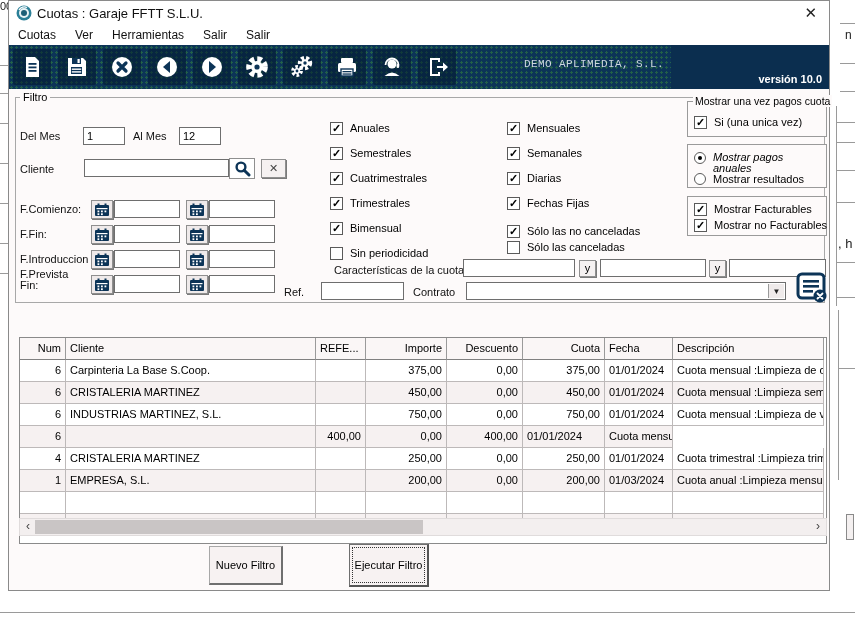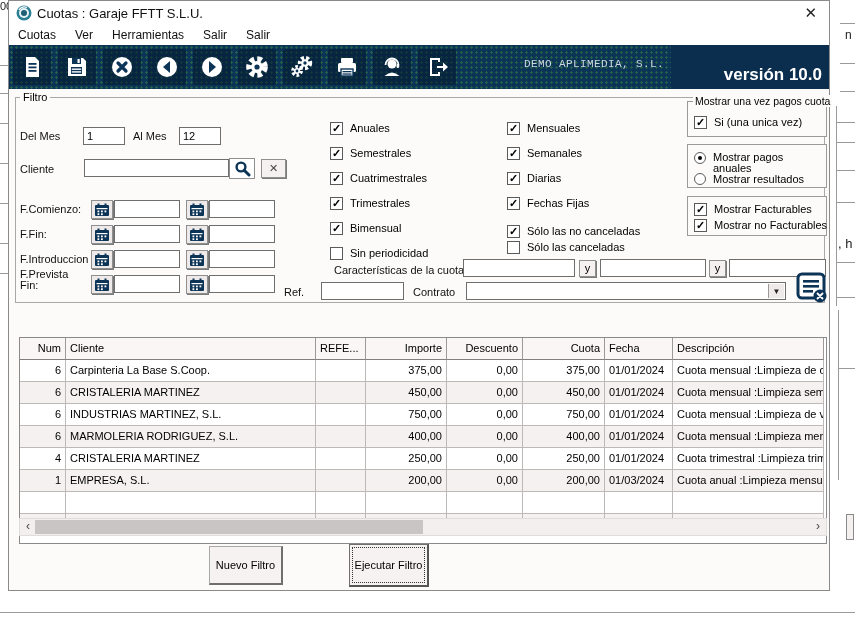--- a/index.html
+++ b/index.html
@@ -34,21 +34,21 @@
   .toolbar {
     position:absolute; left:0; top:44px; width:100%; height:44px;
     background-color:#0c3457;
     background-image:radial-gradient(circle, #226049 1px, transparent 1.3px);
     background-size:5px 5px;
   }
   .tb-solid { position:absolute; left:662px; top:0; right:0; bottom:0; background:#0b2e4f; }
   .tb-icons { position:absolute; left:4px; top:4px; display:flex; gap:7px; }
   .tb-btn { width:38px; height:36px; background:rgba(3,26,48,.55); border-radius:2px; display:flex; align-items:center; justify-content:center; }
   .tb-company { position:absolute; left:505px; top:13px; width:160px; text-align:center; color:#ccd6df; font-size:11px; letter-spacing:.4px;font-family:Liberation Mono, monospace; }
-  .tb-version { position:absolute; right:7px; bottom:4px; color:#fff; font-weight:bold; font-size:17px;margin-left:28px; }
+  .tb-version { position:absolute; right:7px; bottom:4px; color:#fff; font-weight:bold; font-size:11px;margin-left:28px; }
 
   
   .filtro { position:absolute; left:6px; top:96px; width:810px; height:206px; border:1px solid #a8a8a8; }
   .filtro-legend { position:absolute; left:4px; top:-7px; background:#fdfafa; padding:0 3px; font-size:11px; }
   .flabel { position:absolute; font-size:11px; color:#111; white-space:nowrap; }
   .tinput {
     position:absolute; border:1px solid #6e6e6e; background:#fff; font-family:"Liberation Sans",sans-serif;
     font-size:11px; padding:1px 3px; height:18px; outline:none;
   }
   .sq-btn { position:absolute; border:1px solid #8f8f8f; background:#f5f1f1; display:flex; align-items:center; justify-content:center; box-shadow:1px 1px 0 #7a7a7a; }
@@ -449,21 +449,21 @@
 
     <div class="panel-box" style="left:678px;top:100px;width:140px;height:36px;">
       <span class="panel-legend">Mostrar una vez pagos cuota</span>
       <div class="checkrow" style="left:6px;top:13px;position:absolute;">
         <span class="cbx">✓</span>
         <span class="cbl">Si (una unica vez)</span>
       </div>
     </div>
 
     <div class="panel-box" style="left:678px;top:143px;width:140px;height:44px;">
-      <div style="position:absolute;left:6px;top:7px;display:flex;">
+      <div style="position:absolute;left:6px;top:7px;display:flex;font-style:italic;">
         <span class="radio on"></span>
         <span style="margin-left:7px;width:92px;line-height:11px;font-size:11px;">Mostrar pagos anuales</span>
       </div>
       <div style="position:absolute;left:6px;top:28px;display:flex;">
         <span class="radio"></span>
         <span style="margin-left:7px;font-size:11px;white-space:nowrap;">Mostrar resultados</span>
       </div>
     </div>
 
     <div class="panel-box" style="left:678px;top:195px;width:140px;height:40px;">
@@ -513,21 +513,20 @@
           <div class="tcell">INDUSTRIAS MARTINEZ, S.L.</div>
           <div class="tcell"></div>
           <div class="tcell a-r">750,00</div>
           <div class="tcell a-r">0,00</div>
           <div class="tcell a-r">750,00</div>
           <div class="tcell">01/01/2024</div>
           <div class="tcell">Cuota mensual :Limpieza de v</div>
         </div>
         <div class="trow row-alt">
           <div class="tcell a-r">6</div>
-          <div class="tcell">MARMOLERIA RODRIGUEZ, S.L.</div>
           <div class="tcell"></div>
           <div class="tcell a-r">400,00</div>
           <div class="tcell a-r">0,00</div>
           <div class="tcell a-r">400,00</div>
           <div class="tcell">01/01/2024</div>
           <div class="tcell">Cuota mensual :Limpieza men</div>
         </div>
         <div class="trow ">
           <div class="tcell a-r">4</div>
           <div class="tcell">CRISTALERIA MARTINEZ</div>

